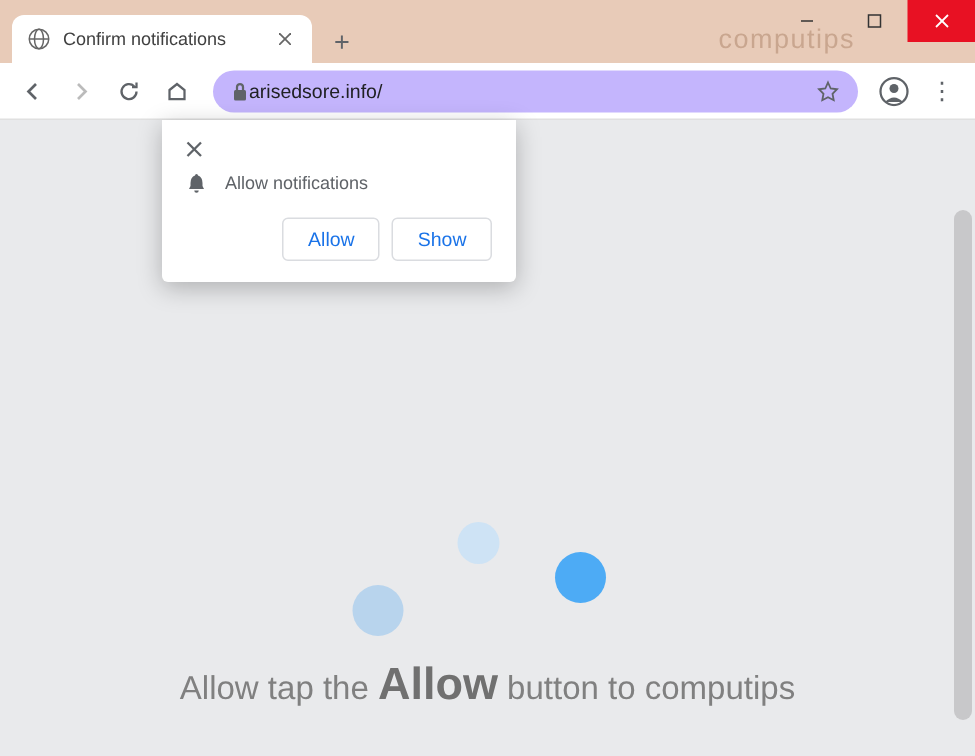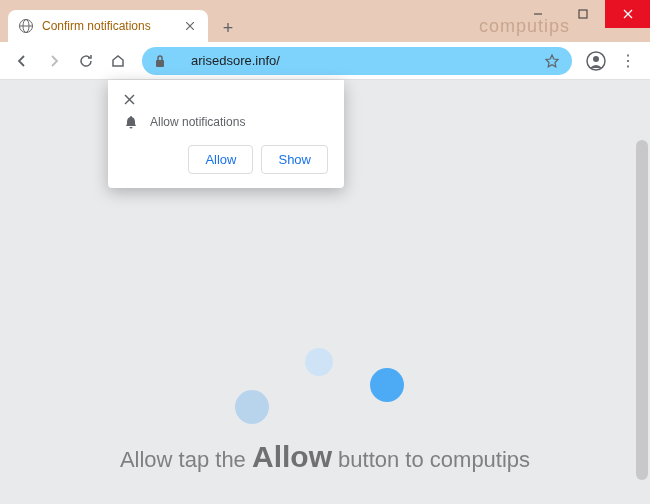--- a/index.html
+++ b/index.html
@@ -47,21 +47,21 @@
     .tab {
       background: white;
       height: 32px;
       width: 200px;
       border-radius: 8px 8px 0 0;
       display: flex;
       align-items: center;
       padding: 0 10px;
       gap: 8px;
       font-size: 12px;
-      color: #a16207;
+      color: #404040;
     }
     .tab-favicon {
       width: 16px;
       height: 16px;
       color: #666;
     }
     .tab-title {
       flex: 1;
       white-space: nowrap;
       overflow: hidden;
@@ -109,29 +109,29 @@
       display: flex;
       align-items: center;
       justify-content: center;
       color: #5f6368;
       border-radius: 50%;
     }
     .nav-btn.disabled { color: #bbb; }
     .url-bar {
       flex: 1;
       height: 28px;
-      background: #7dd3fc;
+      background: #c4b5fd;
       border-radius: 14px;
       display: flex;
       align-items: center;
       padding: 0 12px;
       margin: 0 6px;
       font-size: 13px;
       color: #202124;
-      gap: 25px;
+      gap: 0;
     }
     .lock-icon {
       color: #5f6368;
     }
     .url-text { flex: 1; }
     .star-icon { color: #5f6368; }
     .profile-btn {
       width: 28px;
       height: 28px;
       display: flex;

